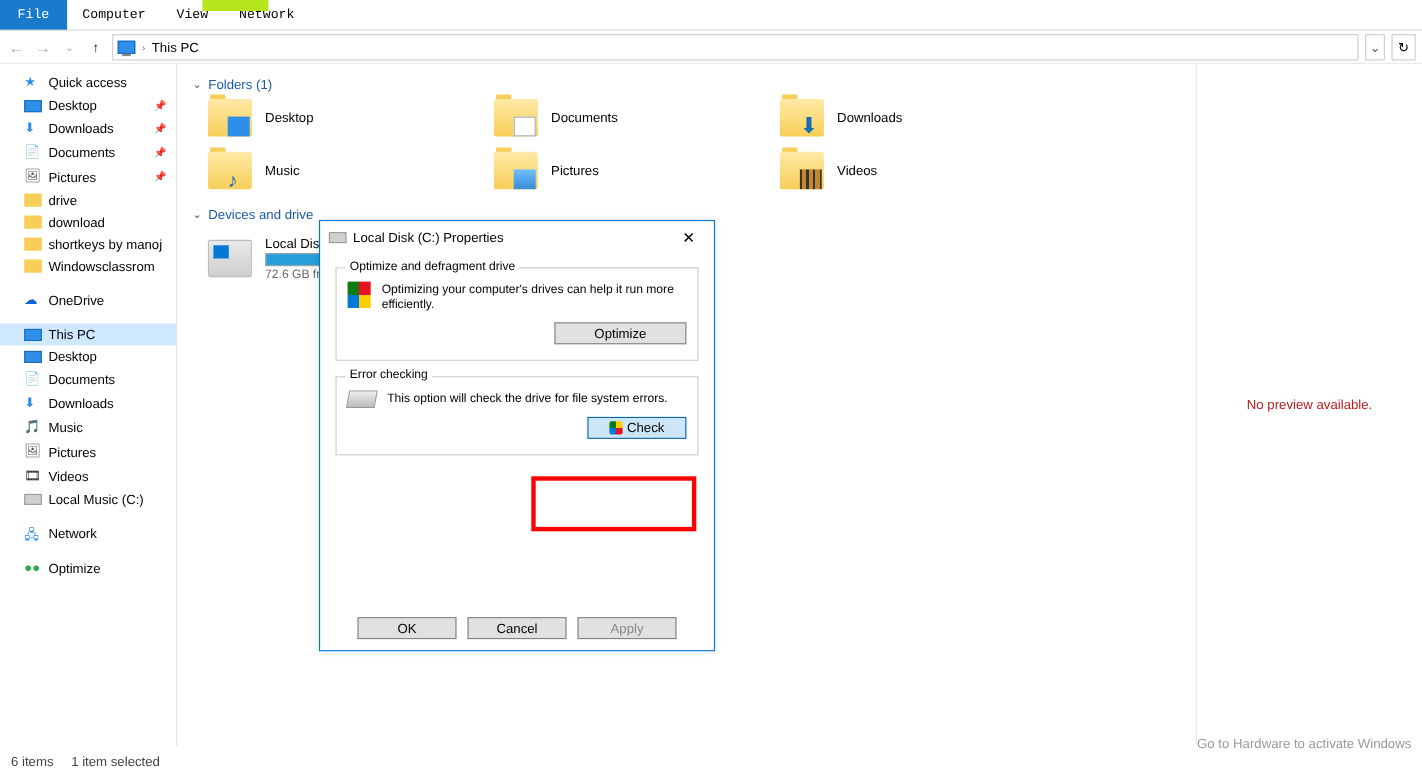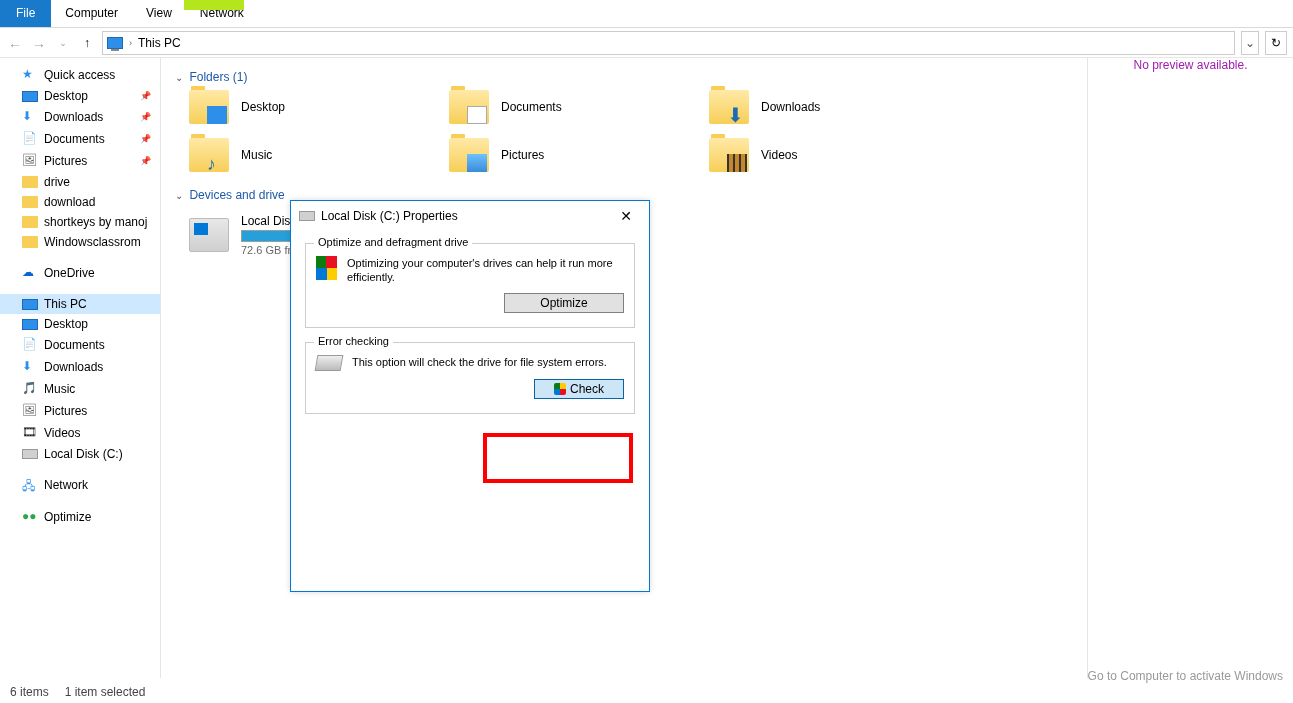--- a/index.html
+++ b/index.html
@@ -1,20 +1,20 @@
 <!DOCTYPE html>
 <html><head>
 <meta charset="utf-8">
 <style>
 * { margin:0; padding:0; box-sizing:border-box; font-family:"Segoe UI",Tahoma,sans-serif; font-size:12px; }
 body { background:#fff; width:1293px; height:703px; overflow:hidden; position:relative; color:#000; }
 
 
 .ribbon { height:28px; display:flex; align-items:stretch; border-bottom:1px solid #d9d9d9; }
-.ribbon .tab { padding:6px 14px 0; cursor:default; }
+.ribbon .tab { padding:6px 14px 0; cursor:default;font-family:Liberation Mono, monospace; }
 .ribbon .tab.file { background:#1979ca; color:#fff; padding:6px 16px; }
 .ribbon .tab.manage-top { background:#b5e61d; height:10px; width:60px; position:absolute; left:184px; top:0; }
 .ribbon .tab.manage { margin-left:0; }
 
 
 .navbar { height:30px; display:flex; align-items:center; gap:6px; padding:0 6px; border-bottom:1px solid #e6e6e6; }
 .nav-arrow { width:18px; text-align:center; color:#a0a0a0; font-size:14px; }
 .nav-up { width:18px; text-align:center; }
 .addr { flex:1; display:flex; align-items:center; height:24px; border:1px solid #ccc; padding:0 4px; gap:6px; }
 .addr .pc-icon { width:16px; height:12px; background:#2e8feb; border:1px solid #1a6bb3; position:relative; }
@@ -42,21 +42,21 @@
 .folder-base { position:absolute; inset:0; background:linear-gradient(#ffe9a6,#f7ce58); border-radius:2px; }
 .folder-tab { position:absolute; top:-4px; left:2px; width:14px; height:6px; background:#f7ce58; border-radius:1px 1px 0 0; }
 
 .drive-row { display:flex; align-items:center; gap:12px; padding:6px 0 0 14px; }
 .drive-icon { width:40px; height:34px; background:linear-gradient(#e8e8e8,#cfcfcf); border:1px solid #bbb; border-radius:2px; position:relative; }
 .drive-icon::before { content:""; position:absolute; left:4px; top:4px; width:14px; height:12px; background:#0078d7; }
 .drive-text .sub { color:#666; font-size:11px; }
 .drive-bar { width:150px; height:12px; border:1px solid #9c9c9c; margin:2px 0; background:#eee; }
 .drive-bar .fill { height:100%; background:#26a0da; width:55%; }
 
-.preview { width:205px; display:flex; align-items:flex-start; justify-content:center; color:#a21caf; }
+.preview { width:205px; display:flex; align-items:center; justify-content:center; color:#b91c1c; }
 
 
 .dialog { position:absolute; left:290px; top:200px; width:360px; height:392px; background:#fff; border:1px solid #0078d7; box-shadow:0 0 6px rgba(0,0,0,.15); }
 .dlg-title { height:30px; display:flex; align-items:center; padding:0 8px; gap:6px; }
 .dlg-title .close { margin-left:auto; width:30px; text-align:center; font-size:14px; }
 .dlg-tabs { display:flex; flex-wrap:wrap; padding:0 8px; }
 .dlg-tab { border:1px solid #ccc; padding:2px 0; text-align:center; background:#fff; position:relative; }
 .dlg-tab.row1 { width:114px; }
 .dlg-tab.row2 { width:85px; }
 .dlg-tab.active { border-bottom:1px solid #fff; z-index:2; }
@@ -187,21 +187,21 @@
     <div class="side-item">
         <span class="icon ic-pic">🖼</span>
         <span>Pictures</span>
       </div>
     <div class="side-item">
         <span class="icon">🎞</span>
         <span>Videos</span>
       </div>
     <div class="side-item">
         <span class="icon ic-drive"></span>
-        <span>Local Disk (C:)</span>
+        <span>Local Music (C:)</span>
       </div>
     <div class="side-sep"></div>
     <div class="side-item">
         <span class="icon ic-net">🖧</span>
         <span>Network</span>
       </div>
     <div class="side-sep"></div>
     <div class="side-item">
         <span class="icon ic-home">●●</span>
         <span>Optimize</span>
@@ -306,23 +306,28 @@
       <span class="legend">Error checking</span>
       <div class="group-row">
         <span class="hdd-ic"></span>
         <div class="txt">This option will check the drive for file system errors.</div>
       </div>
       <div style="text-align:right;margin-top:8px;">
         <span class="btn blue"><span class="shield"></span><span>Check</span></span>
       </div>
     </div>
   </div>
+  <div class="btn-row">
+    <span class="btn">OK</span>
+    <span class="btn">Cancel</span>
+    <span class="btn disabled">Apply</span>
+  </div>
   <div class="highlight-box" style="left:192px; top:232px; width:150px; height:50px;"></div>
 </div>
 
 <div class="statusbar">
   <span>6 items</span>
   <span>1 item selected</span>
 </div>
 
 <div class="watermark">
-  <div class="s">Go to Computer to activate Windows</div>
+  <div class="s">Go to Hardware to activate Windows</div>
 </div>
 
 </body></html>

